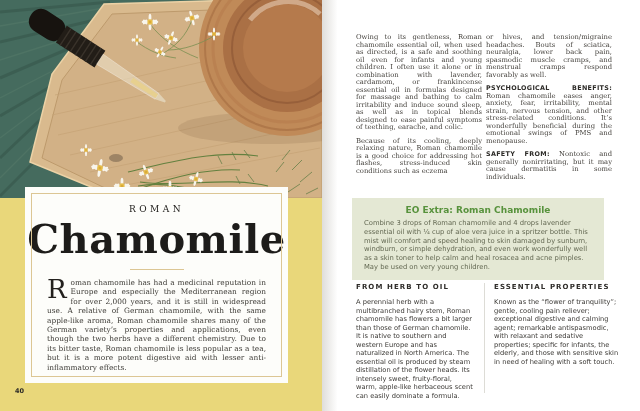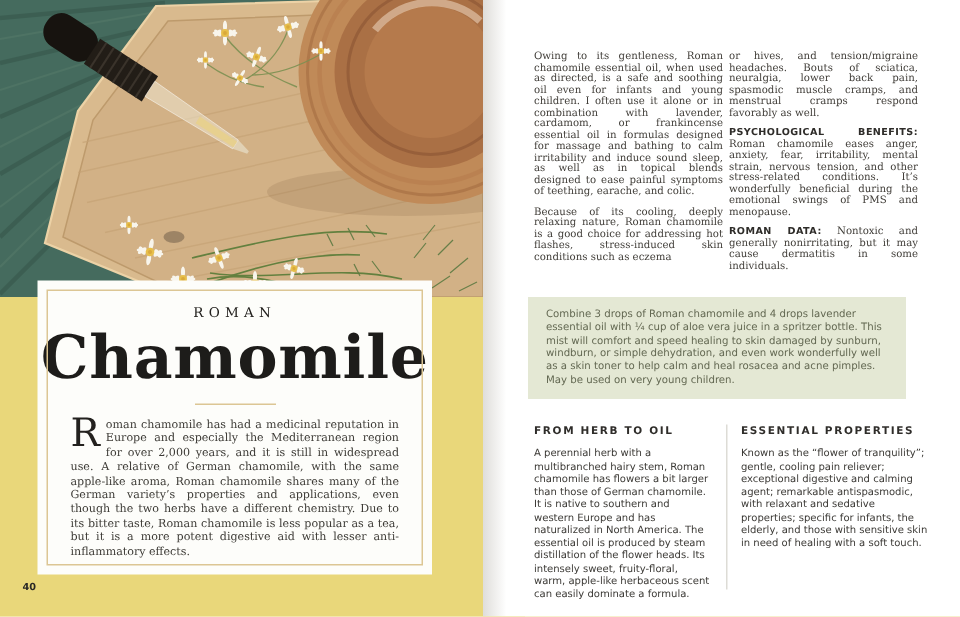--- a/index.html
+++ b/index.html
@@ -196,26 +196,27 @@
 
   <div class="top-cols">
     <div class="col">
       <p>Owing to its gentleness, Roman chamomile essential oil, when used as directed, is a safe and soothing oil even for infants and young children. I often use it alone or in combination with lavender, cardamom, or frankincense essential oil in formulas designed for massage and bathing to calm irritability and induce sound sleep, as well as in topical blends designed to ease painful symptoms of teething, earache, and colic.</p>
       <p>Because of its cooling, deeply relaxing nature, Roman chamomile is a good choice for addressing hot flashes, stress-induced skin conditions such as eczema</p>
     </div>
     <div class="col">
       <p>or hives, and tension/migraine headaches. Bouts of sciatica, neuralgia, lower back pain, spasmodic muscle cramps, and menstrual cramps respond favorably as well.</p>
       <p><span class="runin">PSYCHOLOGICAL BENEFITS:</span>
         <span>Roman chamomile eases anger, anxiety, fear, irritability, mental strain, nervous tension, and other stress-related conditions. It’s wonderfully beneficial during the emotional swings of PMS and menopause.</span></p>
-      <p><span class="runin">ROMAN DATA:</span>
+      <p><span class="runin">SAFETY FROM:</span>
         <span>Nontoxic and generally nonirritating, but it may cause dermatitis in some individuals.</span></p>
     </div>
   </div>
 
   <div class="eo-box">
+    <div class="eo-title">EO Extra: Roman Chamomile</div>
     <p class="eo-body">Combine 3 drops of Roman chamomile and 4 drops lavender essential oil with ¼ cup of aloe vera juice in a spritzer bottle. This mist will comfort and speed healing to skin damaged by sunburn, windburn, or simple dehydration, and even work wonderfully well as a skin toner to help calm and heal rosacea and acne pimples. May be used on very young children.</p>
   </div>
 
   <div class="bottom-cols">
     <div class="bcol">
       <div class="bhead">FROM HERB TO OIL</div>
       <p>A perennial herb with a multibranched hairy stem, Roman chamomile has flowers a bit larger than those of German chamomile. It is native to southern and western Europe and has naturalized in North America. The essential oil is produced by steam distillation of the flower heads. Its intensely sweet, fruity-floral, warm, apple-like herbaceous scent can easily dominate a formula.</p>
     </div>
     <div class="bdivider"></div>
     <div class="bcol bcol-right">

